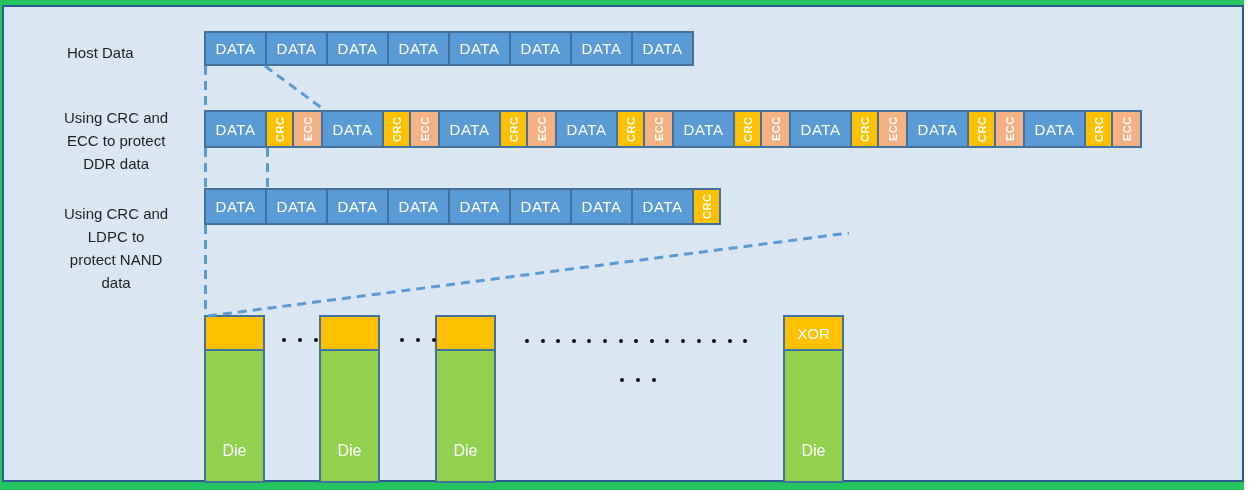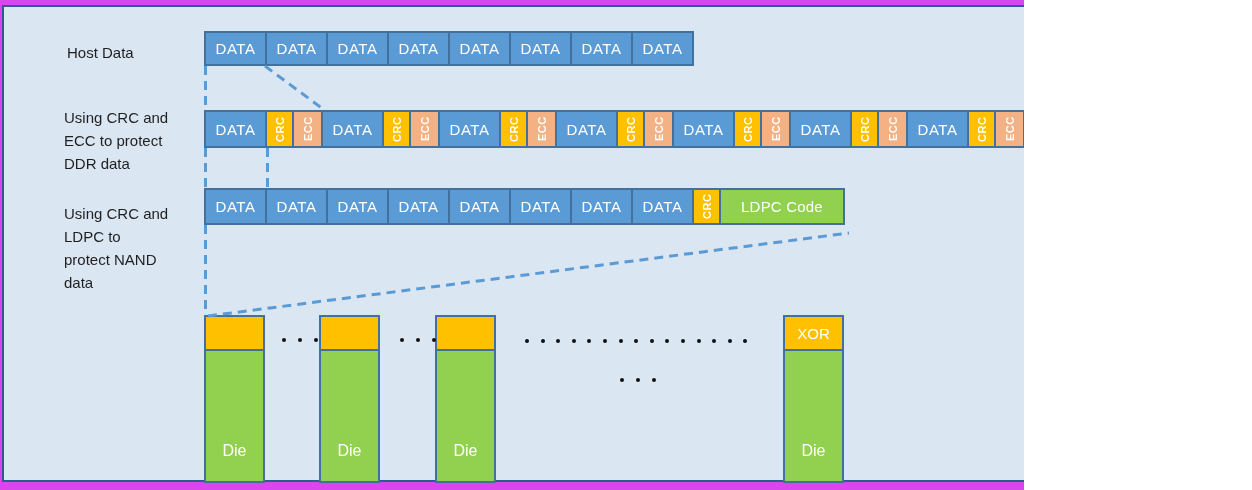--- a/index.html
+++ b/index.html
@@ -3,22 +3,22 @@
 <meta charset="utf-8">
 <style>
   :root{
     --panel-bg:#dbe6f3; --panel-edge:#2e5a8f;
     --blue:#5b9bd5; --edge:#41719c;
     --gold:#ffc000; --salmon:#f4b183; --green:#92d050;
     --conn:#5b9bd5; --txt:#1f1f1f; --dot:#111;
   }
   html,body{margin:0;padding:0;background:#fff;}
   #stage{
-    position:relative; width:1024px; height:490px; overflow:hidden;
-    font-family:"Liberation Sans", sans-serif; background:#d946ef;
+    position:relative; width:1244px; height:490px; overflow:hidden;
+    font-family:"Liberation Sans", sans-serif; background:#22c55e;text-align:center;
   }
   #canvas{
     position:absolute; left:2px; top:5px; width:1242px; height:477px;
     box-sizing:border-box; background:var(--panel-bg);
     border:2px solid var(--panel-edge);
   }
   .side-label{
     position:absolute; color:var(--txt); font-size:15px; line-height:23px;
     white-space:pre-line;
   }
@@ -125,21 +125,20 @@
     <div class="row" id="nand-row">
         <div class="blk w-data">DATA</div>
         <div class="blk w-data">DATA</div>
         <div class="blk w-data">DATA</div>
         <div class="blk w-data">DATA</div>
         <div class="blk w-data">DATA</div>
         <div class="blk w-data">DATA</div>
         <div class="blk w-data">DATA</div>
         <div class="blk w-data">DATA</div>
         <div class="blk w-crc blk-crc vtext">CRC</div>
-        <div class="blk w-ldpc blk-ldpc">LDPC Code</div>
       </div>
 
     <div id="dies">
         <div class="die" style="left: 200px;">
           <div class="die-top"></div>
           <div class="die-body">Die</div>
         </div>
         <div class="die" style="left: 315px;">
           <div class="die-top"></div>
           <div class="die-body">Die</div>

